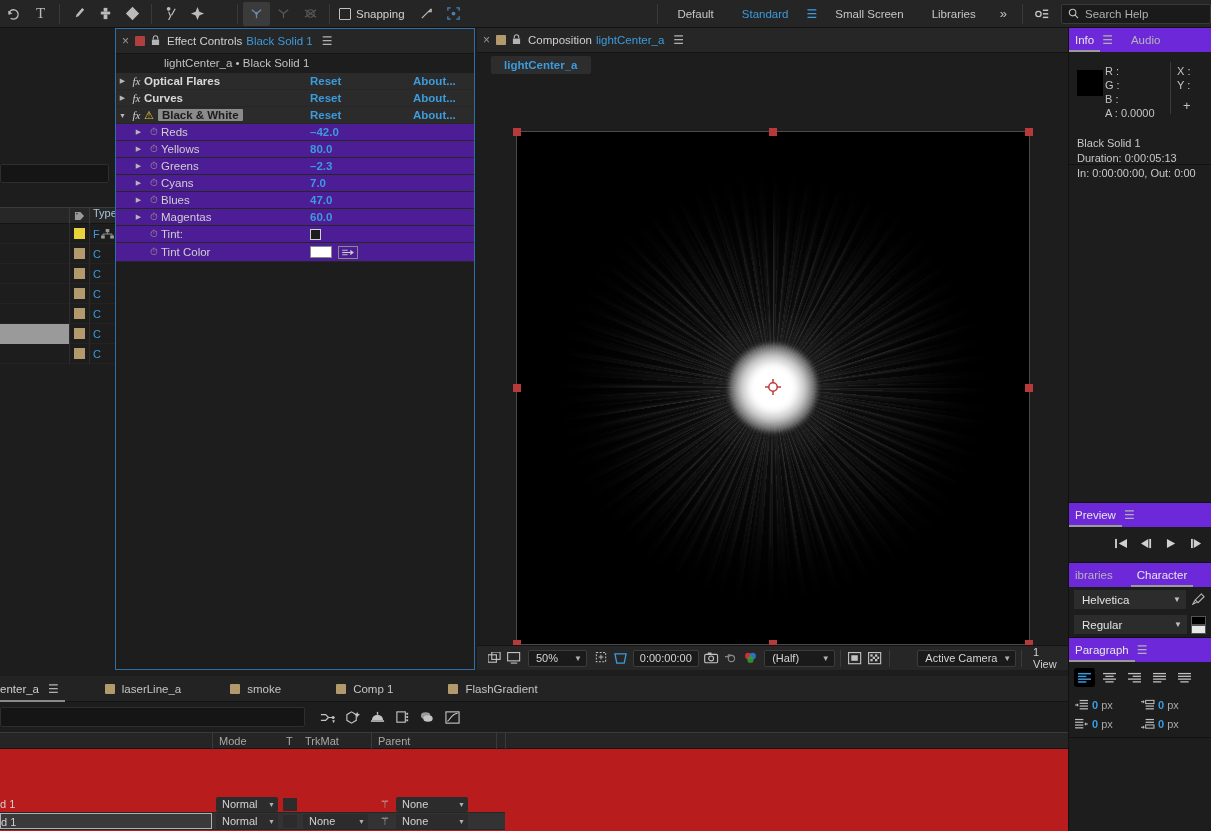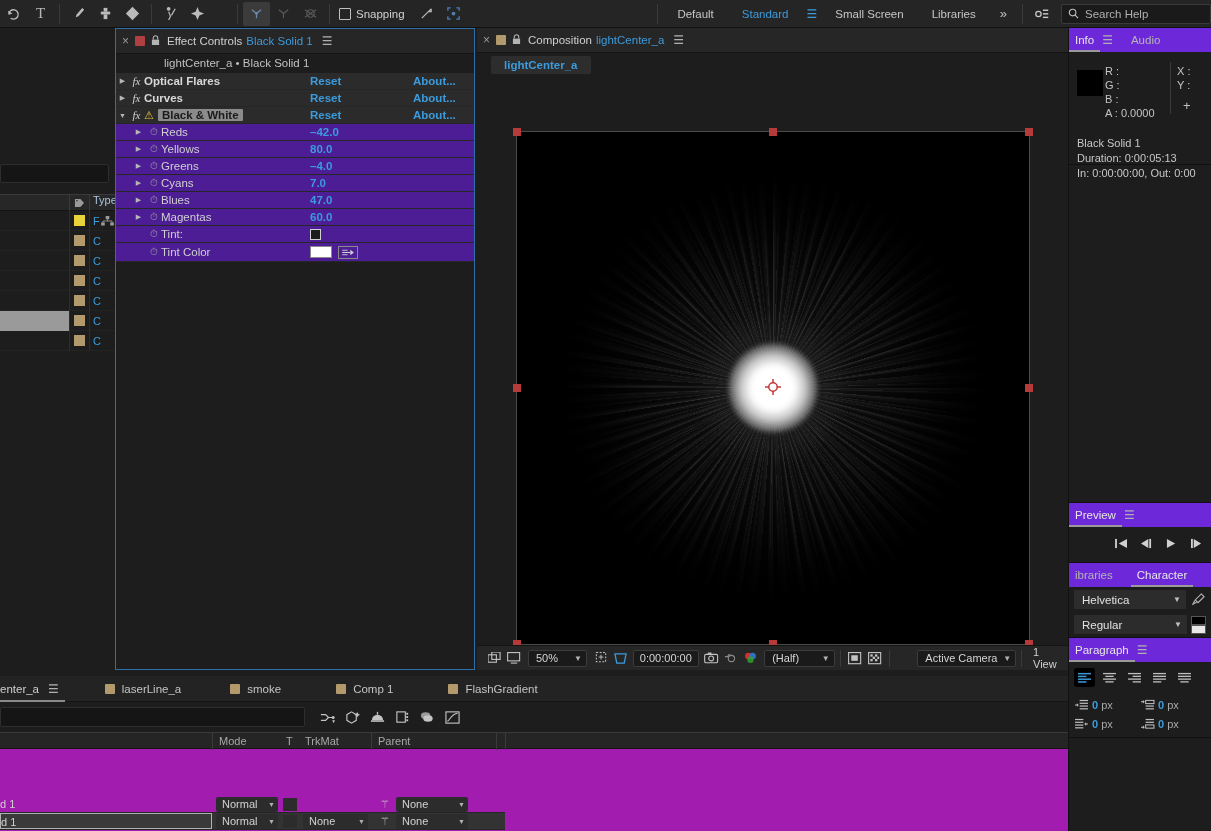--- a/index.html
+++ b/index.html
@@ -221,21 +221,21 @@
   .pf-row { height: 20px; display: flex; align-items: center; border-bottom: 1px solid #232323; }
   .pf-row.sel .pf-namecell { background: #9a9a9a; }
   .pf-namecell { flex: 1; height: 20px; }
   .pf-color { width: 20px; display: flex; align-items: center; justify-content: center;
               border-left: 1px solid #2d2d2d; height: 20px; }
   .pf-csq { width: 11px; height: 11px; }
   .pf-type { width: 26px; display: flex; align-items: center; color: #3c9bdc;
              border-left: 1px solid #2d2d2d; height: 20px; padding-left: 3px; font-size: 11px; }
 
   
-  #timeline { left: 0; top: 676px; width: 1068px; height: 155px; background: #a21caf; }
+  #timeline { left: 0; top: 676px; width: 1068px; height: 155px; background: #b91c1c; }
   .tl-tabs { height: 26px; background: #232323; display: flex; align-items: center;
              border-bottom: 1px solid #141414; }
   .tl-tab { display: flex; align-items: center; height: 26px; font-size: 11.5px; color: #c4c4c4; }
   .tl-tab.active { color: #cfcfcf; box-shadow: inset 0 -2px 0 #8a8a8a; padding-right: 6px; }
   .tl-tab .sq { width: 10px; height: 10px; background: #b39a6d; margin: 0 7px 0 0; }
   .tl-ctrlrow { height: 30px; background: #1d1d1d; display: flex; align-items: center;
                 position: relative; }
   .tl-searchbox { position: absolute; left: 0; top: 5px; width: 305px; height: 20px;
                   background: #151515; border: 1px solid #2e2e2e; border-radius: 2px; }
   .tl-toolic { width: 25px; height: 24px; display: flex; align-items: center; justify-content: center;
@@ -363,21 +363,21 @@
       <svg width="11" height="11" viewBox="0 0 12 12">
           <circle cx="5" cy="5" r="3.6" stroke="#c0c0c0" stroke-width="1.2" fill="none"></circle>
           <path d="M7.8 7.8L11 11" stroke="#c0c0c0" stroke-width="1.2"></path>
         </svg>
       <span class="ph">Search Help</span>
     </div>
   </div>
 
   <div class="panel" id="project-frag">
     <div class="pf-search"></div>
-    <div class="pf-hdr" style="margin-top:11px;justify-content:center;">
+    <div class="pf-hdr" style="margin-top:24px;justify-content:center;">
       <div style="flex:1"></div>
       <div style="width:20px;border-left:1px solid #3a3a3a;height:17px;display:flex;align-items:center;justify-content:center;">
         <svg width="11" height="10" viewBox="0 0 12 11">
             <path d="M1 1h6l4 4.5L7 10H1z" fill="#9a9a9a"></path>
             <circle cx="3.2" cy="3" r="0.9" fill="#2a2a2a"></circle>
           </svg>
       </div>
       <div style="width:26px;border-left:1px solid #3a3a3a;height:17px;padding-left:3px;">Type</div>
     </div>
     <div>
@@ -493,21 +493,21 @@
       <div class="ec-row">
         <span class="tri indent">▶</span>
         <span class="stopw">⏱</span>
         <span class="ec-name plain">Yellows</span>
         <span class="ec-val">80.0</span>
       </div>
       <div class="ec-row">
         <span class="tri indent">▶</span>
         <span class="stopw">⏱</span>
         <span class="ec-name plain">Greens</span>
-        <span class="ec-val">–4.0</span>
+        <span class="ec-val">–2.3</span>
       </div>
       <div class="ec-row">
         <span class="tri indent">▶</span>
         <span class="stopw">⏱</span>
         <span class="ec-name plain">Cyans</span>
         <span class="ec-val">7.0</span>
       </div>
       <div class="ec-row">
         <span class="tri indent">▶</span>
         <span class="stopw">⏱</span>

